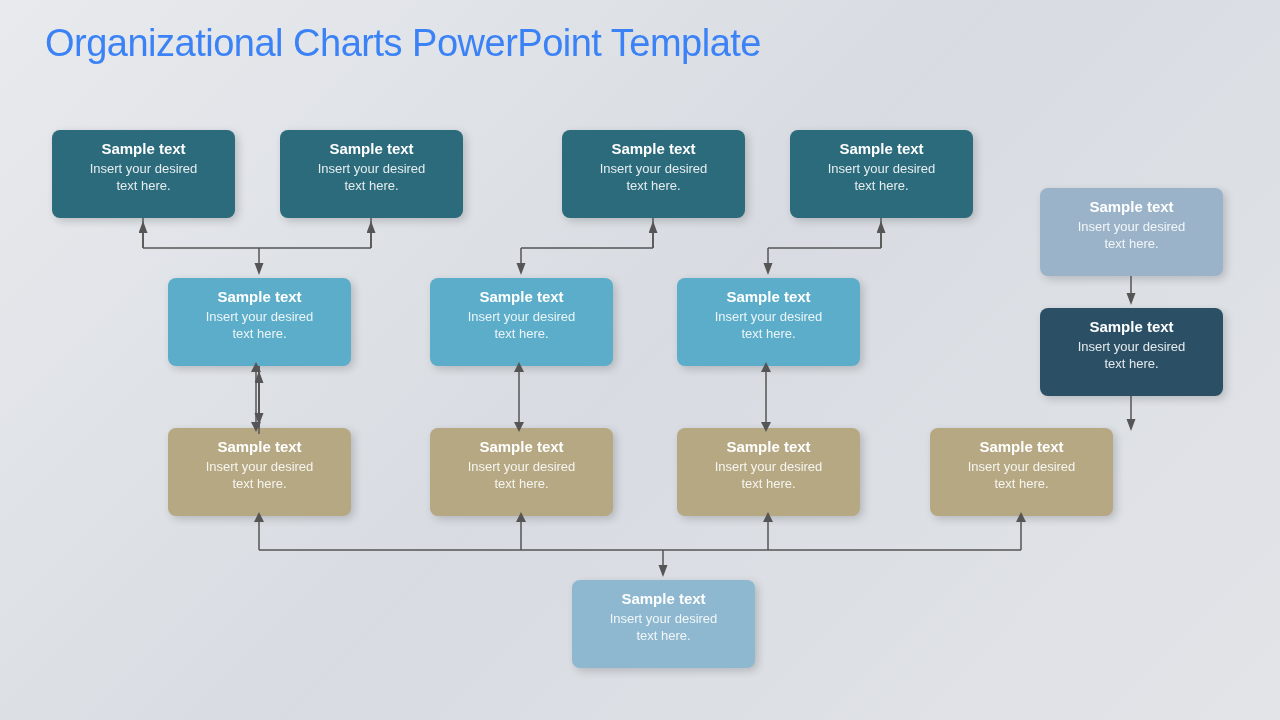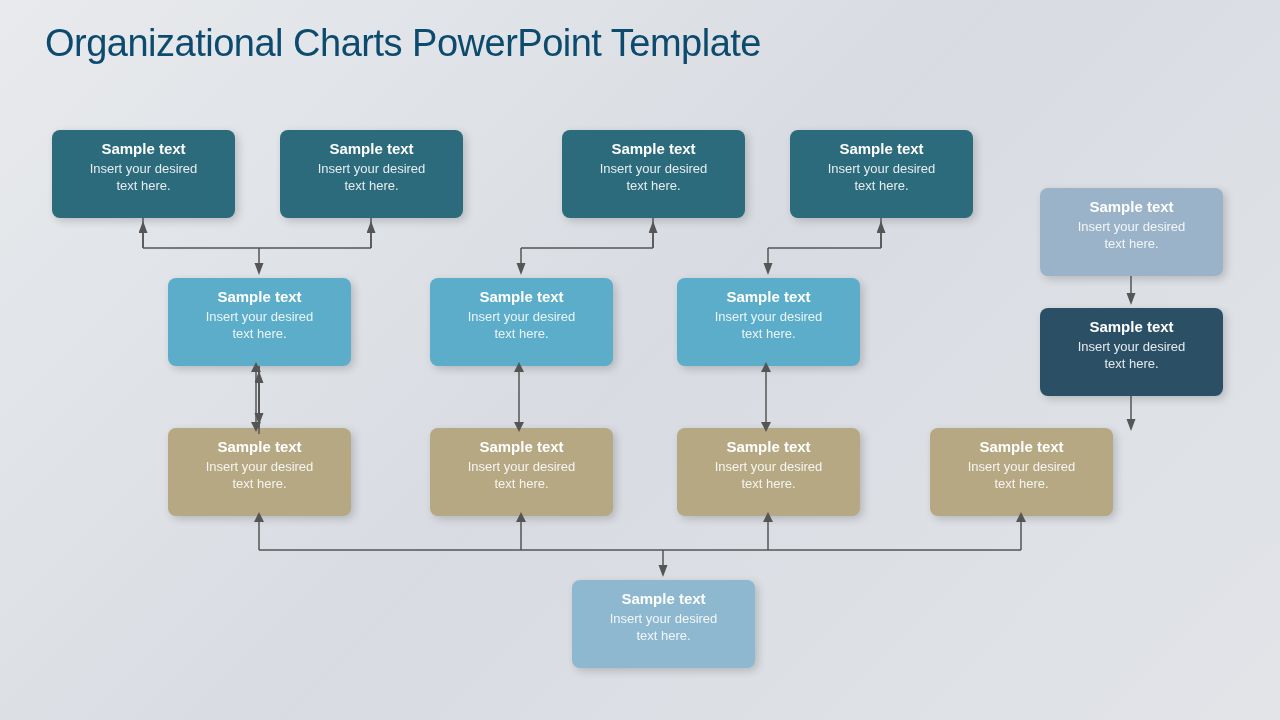--- a/index.html
+++ b/index.html
@@ -11,21 +11,21 @@
       overflow: hidden;
       position: relative;
     }
 
     .page-title {
       position: absolute;
       top: 22px;
       left: 45px;
       font-size: 38px;
       font-weight: 300;
-      color: #0c4a6e;
+      color: #3b82f6;
       letter-spacing: -0.5px;
     }
 
     
     .card {
       position: absolute;
       border-radius: 8px;
       padding: 10px 30px;
       box-shadow: 3px 3px 8px rgba(0,0,0,0.18);
       text-align: center;

